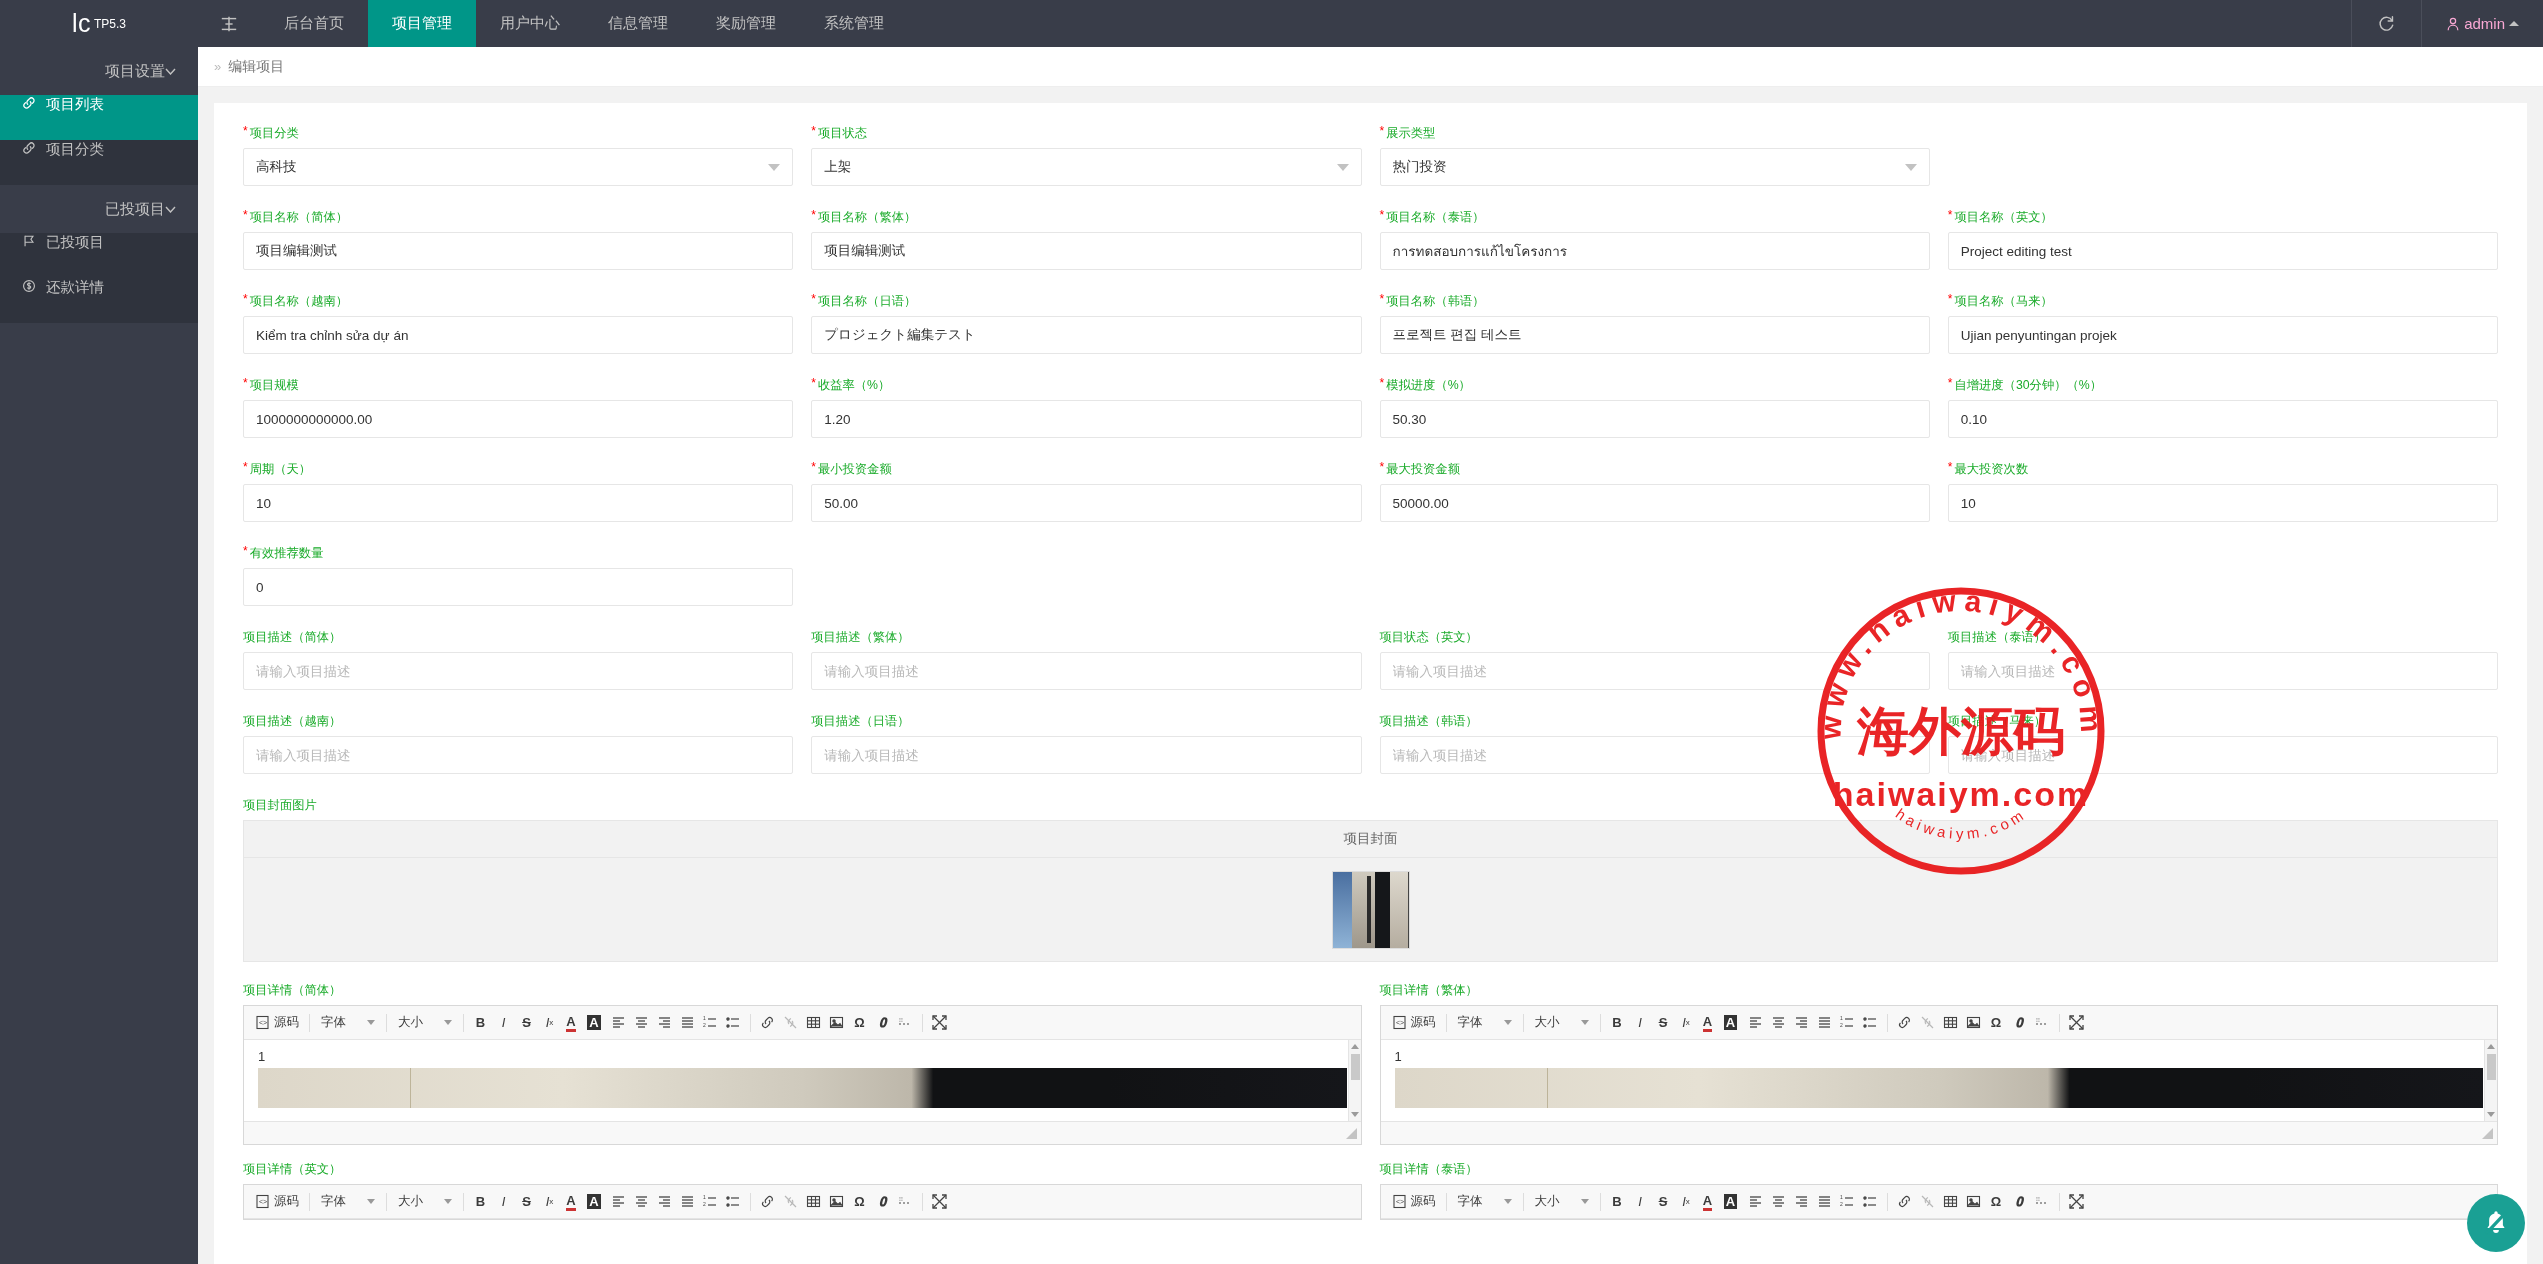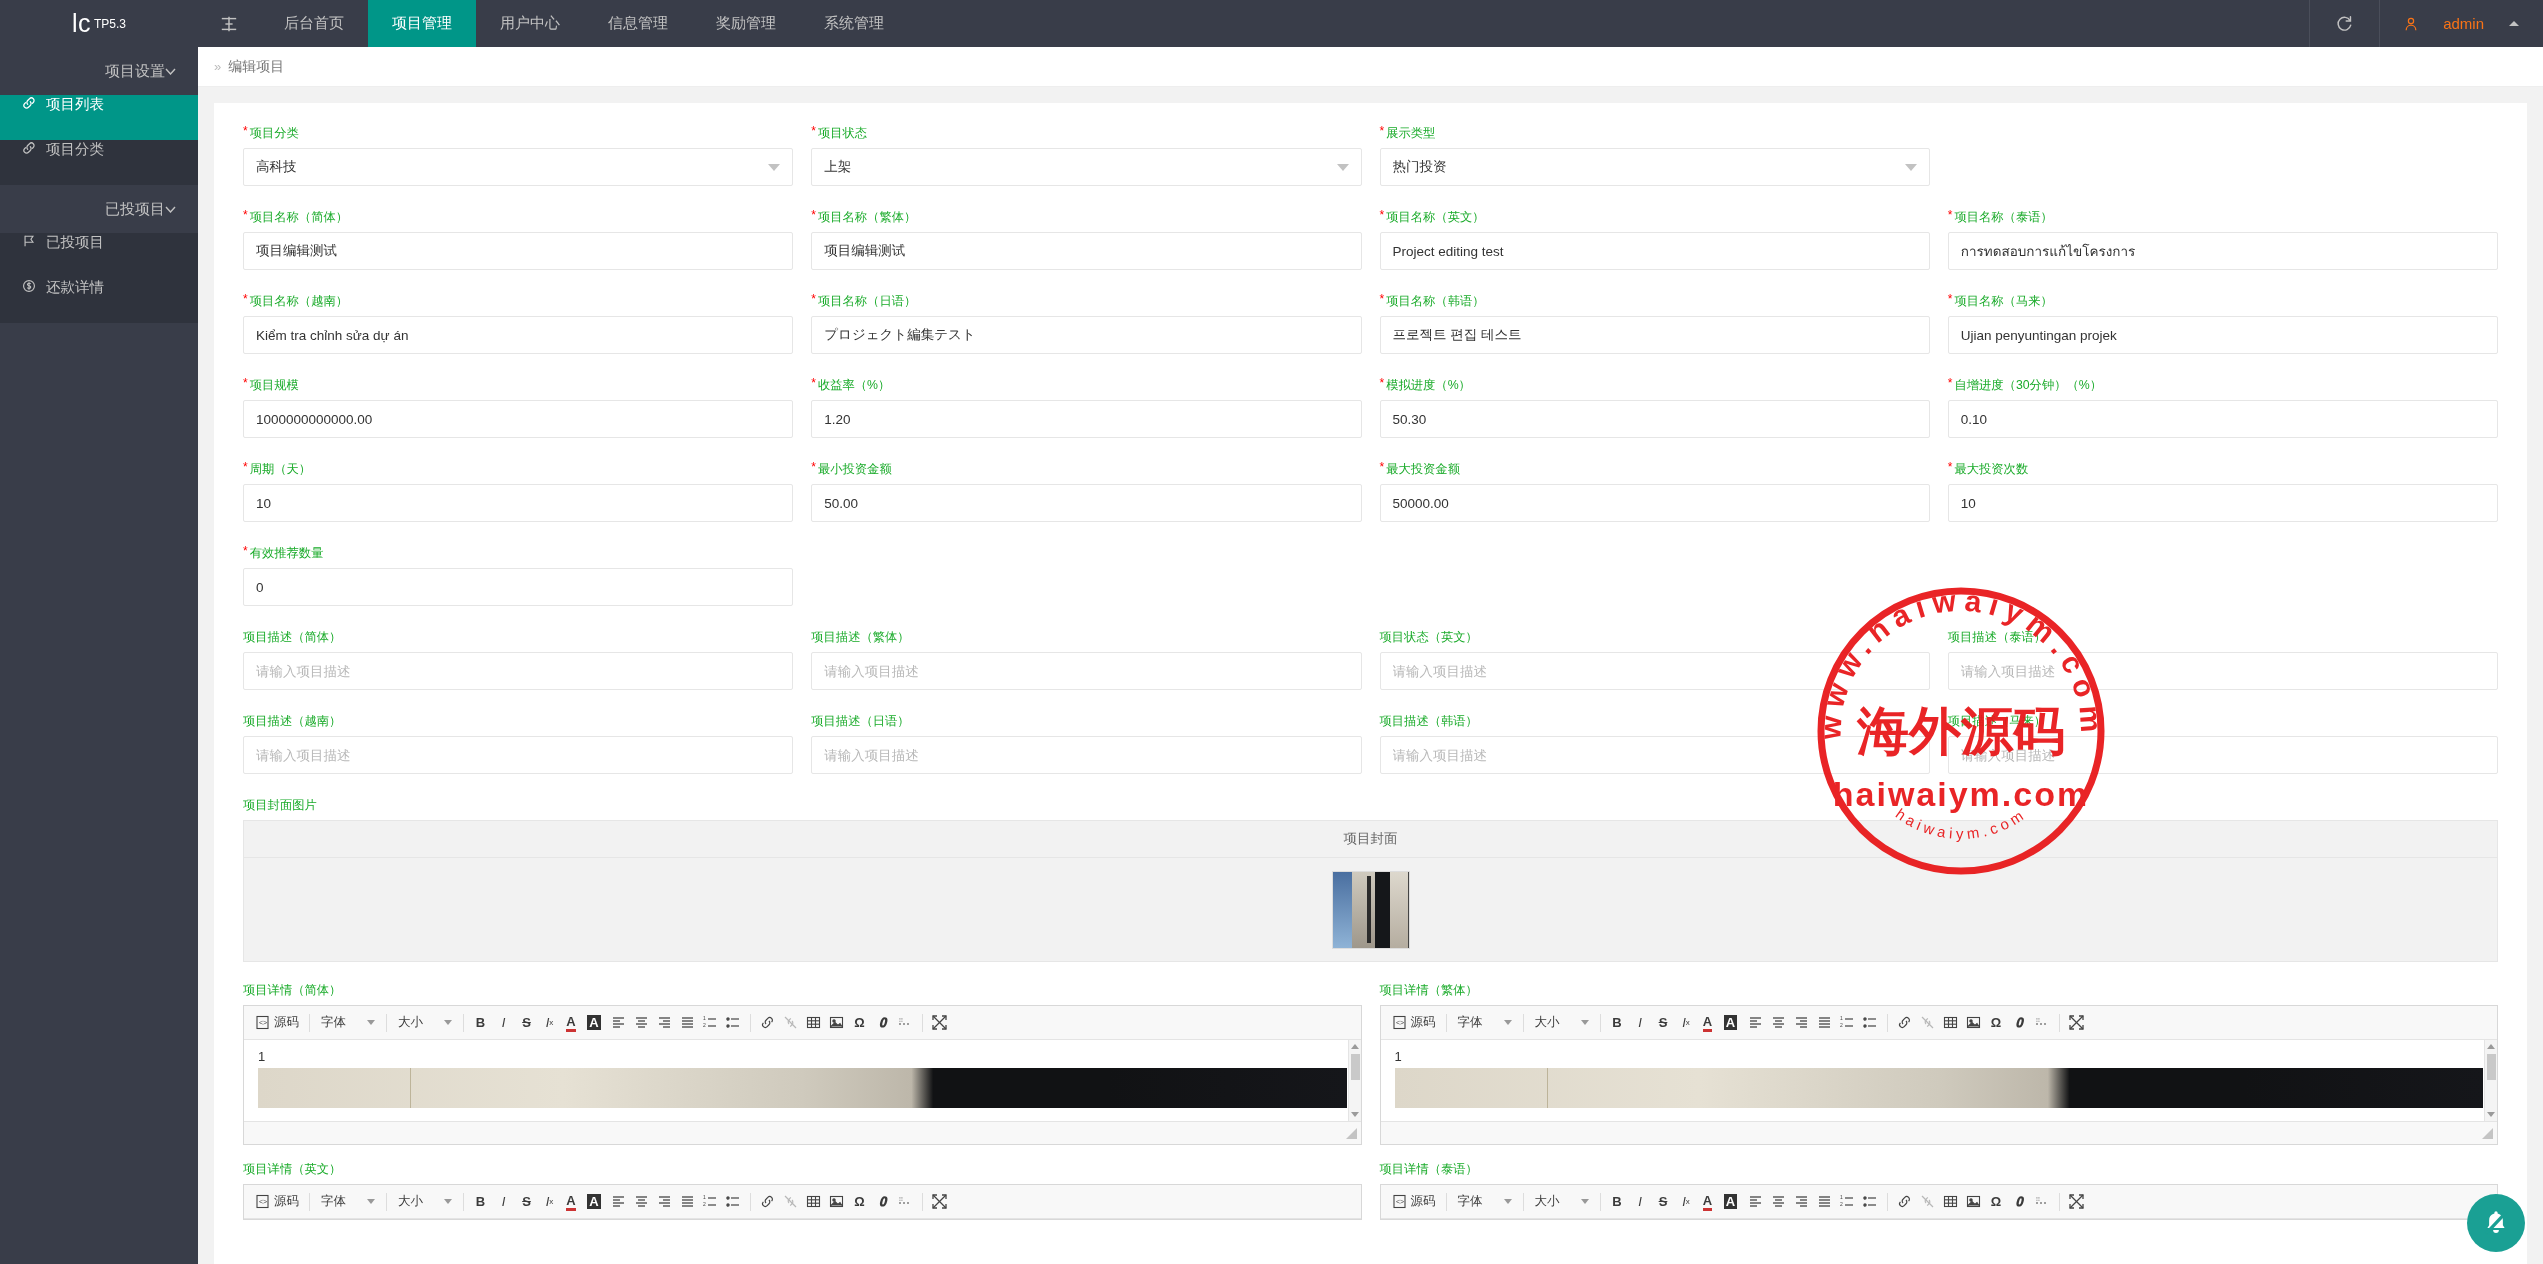--- a/index.html
+++ b/index.html
@@ -32,22 +32,22 @@
     font-size: 15px; cursor: pointer; white-space: nowrap;
   }
   .navtab.active { background: #009688; color: #fff; }
   .topbar-right { margin-left: auto; display: flex; align-items: stretch; }
   .tb-icon {
     padding: 0 26px; display: flex; align-items: center; color: #c2c2c2;
     cursor: pointer; border-left: 1px solid #4a4e5a;
   }
   .tb-icon svg { width: 17px; height: 17px; }
   .tb-user {
-    padding: 0 24px; display: flex; align-items: center; gap: 25px;
-    color: #f97316; font-size: 15px; cursor: pointer; border-left:1px solid #4a4e5a;
+    padding: 0 24px; display: flex; align-items: center; gap: 4px;
+    color: #f9a8d4; font-size: 15px; cursor: pointer; border-left:1px solid #4a4e5a;
   }
   .tb-user svg.person { width: 14px; height: 14px; }
   .caret-up { width: 0; height: 0; border-left: 5px solid transparent;
               border-right: 5px solid transparent; border-bottom: 5px solid #c2c2c2; }
 
   
   .sidebar {
     position: absolute; top: 47px; left: 0; bottom: 0; width: 198px;
     background: #393D49; overflow: hidden; z-index: 30;
   }
@@ -350,27 +350,27 @@
         <span class="lbl"><span class="req">*</span><span>项目名称（简体）</span></span>
         <input class="fld" value="项目编辑测试" style=""></div>
         </div>
       <div class="col">
           <div class="fg">
         <span class="lbl"><span class="req">*</span><span>项目名称（繁体）</span></span>
         <input class="fld" value="项目编辑测试" style=""></div>
         </div>
       <div class="col">
           <div class="fg">
+        <span class="lbl"><span class="req">*</span><span>项目名称（泰语）</span></span>
+        <input class="fld" value="การทดสอบการแก้ไขโครงการ" style=""></div>
+        </div>
+      <div class="col">
+          <div class="fg">
         <span class="lbl"><span class="req">*</span><span>项目名称（英文）</span></span>
         <input class="fld" value="Project editing test" style=""></div>
-        </div>
-      <div class="col">
-          <div class="fg">
-        <span class="lbl"><span class="req">*</span><span>项目名称（泰语）</span></span>
-        <input class="fld" value="การทดสอบการแก้ไขโครงการ" style=""></div>
         </div>
     </div>
 
     <div class="row4">
       <div class="col">
           <div class="fg">
         <span class="lbl"><span class="req">*</span><span>项目名称（越南）</span></span>
         <input class="fld" value="Kiểm tra chỉnh sửa dự án" style=""></div>
         </div>
       <div class="col">

